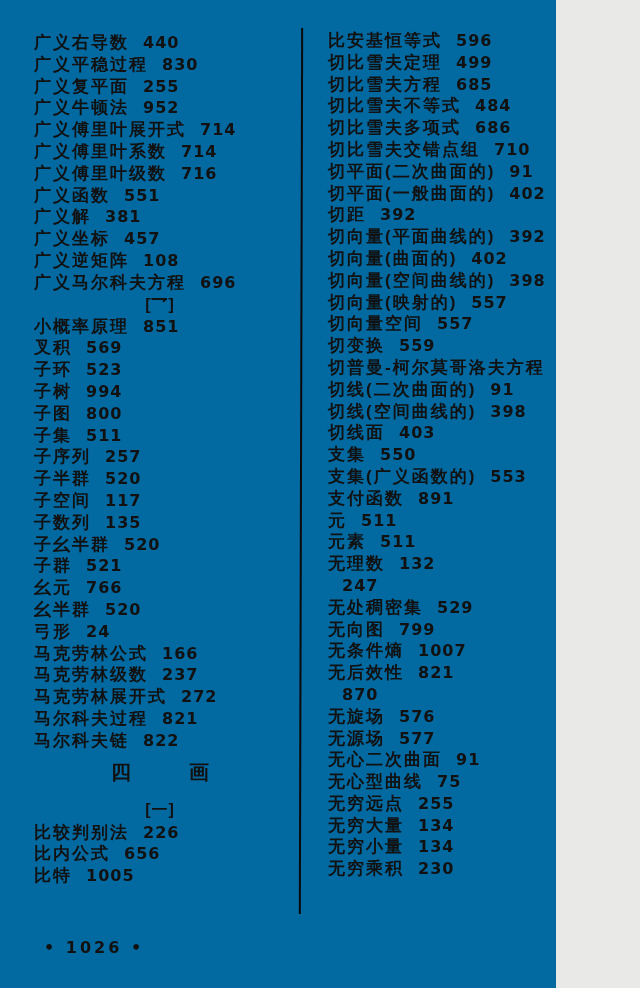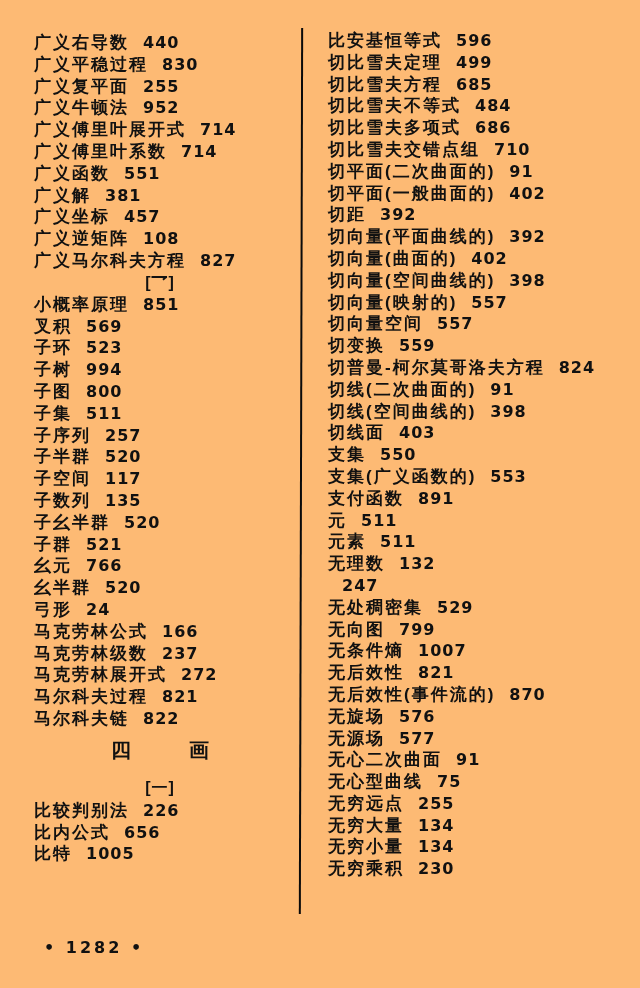--- a/index.html
+++ b/index.html
@@ -3,22 +3,22 @@
 <meta charset="utf-8">
 <style>
   html,body{margin:0;padding:0;}
   body{
     width:640px;height:988px;
     background:#e9e9e7;
     font-family:"Liberation Sans", sans-serif;
   }
   .page{
     position:relative;
-    width:640px;height:988px;
-    background:#fdba74;
+    width:556px;height:988px;
+    background:#0369a1;
     color:#111;
     overflow:hidden;
   }
   .col{position:absolute;}
   .col-left{left:34px;top:32px;width:252px;}
   .col-right{left:328px;top:30px;width:300px;}
   .row{white-space:nowrap;}
   .row.entry{
     height:21.8px;line-height:21.8px;
     display:flex;align-items:baseline;
@@ -92,38 +92,42 @@
       </div>
       <div class="row entry">
         <span class="term">广义傅里叶展开式</span>
         <span class="pg">714</span>
       </div>
       <div class="row entry">
         <span class="term">广义傅里叶系数</span>
         <span class="pg">714</span>
       </div>
       <div class="row entry">
+        <span class="term">广义傅里叶级数</span>
+        <span class="pg">716</span>
+      </div>
+      <div class="row entry">
         <span class="term">广义函数</span>
         <span class="pg">551</span>
       </div>
       <div class="row entry">
         <span class="term">广义解</span>
         <span class="pg">381</span>
       </div>
       <div class="row entry">
         <span class="term">广义坐标</span>
         <span class="pg">457</span>
       </div>
       <div class="row entry">
         <span class="term">广义逆矩阵</span>
         <span class="pg">108</span>
       </div>
       <div class="row entry">
         <span class="term">广义马尔科夫方程</span>
-        <span class="pg">827</span>
+        <span class="pg">696</span>
       </div>
       <div class="row subheader">[乛]</div>
       <div class="row entry">
         <span class="term">小概率原理</span>
         <span class="pg">851</span>
       </div>
       <div class="row entry">
         <span class="term">叉积</span>
         <span class="pg">569</span>
       </div>
@@ -332,21 +336,20 @@
       </div>
       <div class="row entry">
         <span class="term">无条件熵</span>
         <span class="pg">1007</span>
       </div>
       <div class="row entry">
         <span class="term">无后效性</span>
         <span class="pg">821</span>
       </div>
       <div class="row entry">
-        <span class="term">无后效性(事件流的)</span>
         <span class="pg">870</span>
       </div>
       <div class="row entry">
         <span class="term">无旋场</span>
         <span class="pg">576</span>
       </div>
       <div class="row entry">
         <span class="term">无源场</span>
         <span class="pg">577</span>
       </div>
@@ -368,14 +371,14 @@
       </div>
       <div class="row entry">
         <span class="term">无穷小量</span>
         <span class="pg">134</span>
       </div>
       <div class="row entry">
         <span class="term">无穷乘积</span>
         <span class="pg">230</span>
       </div>
     </div>
-  <div class="footer">• 1282 •</div>
+  <div class="footer">• 1026 •</div>
 </div>
 
 </body></html>

